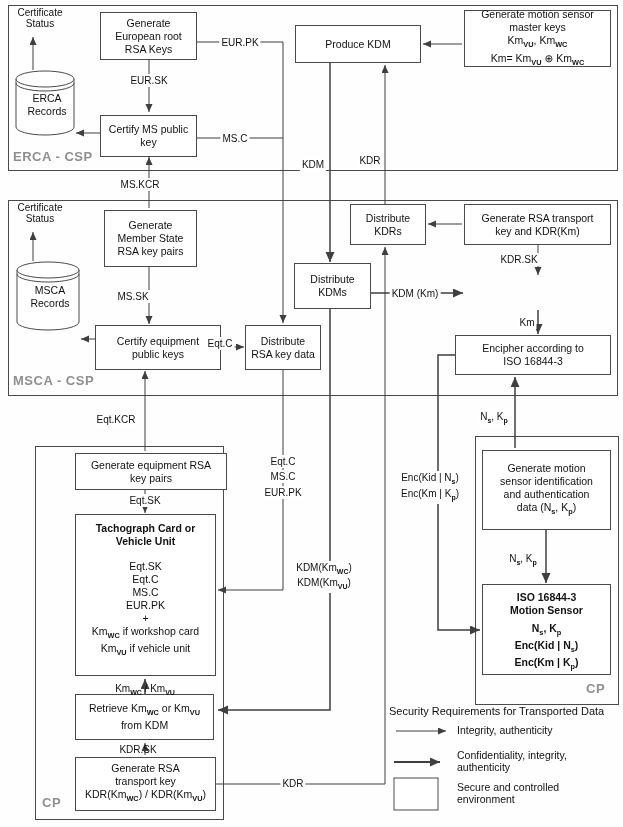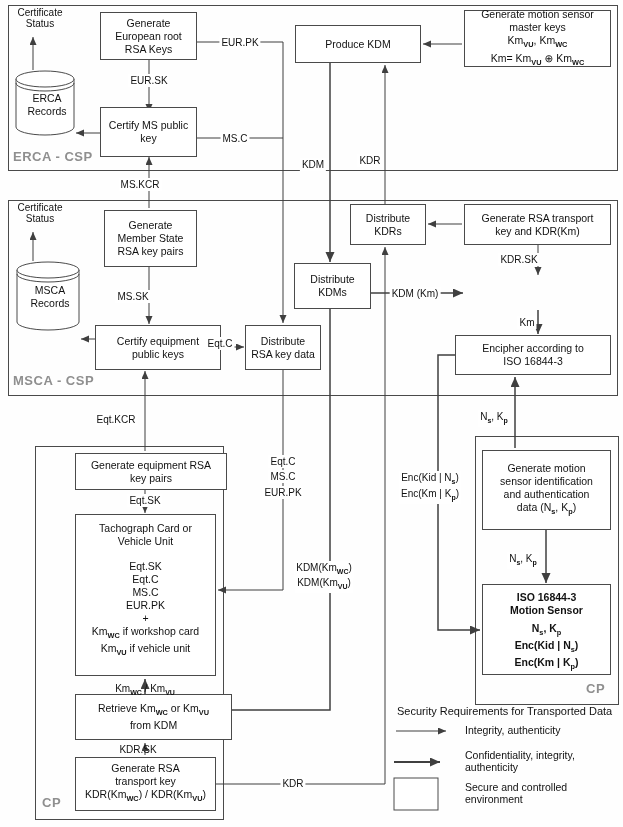--- a/index.html
+++ b/index.html
@@ -5,29 +5,29 @@
   html,body{margin:0;padding:0;background:#fff;}
   #stage{position:relative;width:623px;height:827px;background:#fefefe;
          font-family:"Liberation Sans",sans-serif;color:#111;overflow:hidden;}
   .sec{position:absolute;border:1px solid #4a4a4a;z-index:0;background:transparent;}
   .seclbl{position:absolute;font-weight:bold;font-size:13px;color:#8f8f8f;z-index:1;letter-spacing:.5px;}
   svg.wires{position:absolute;left:0;top:0;z-index:1;}
   .box{position:absolute;background:#fff;border:1px solid #4a4a4a;display:flex;flex-direction:column;
        align-items:center;justify-content:center;text-align:center;font-size:10.5px;line-height:13px;
        z-index:2;padding:1px;box-sizing:border-box;}
   .box.topalign{justify-content:flex-start;padding-top:7px;}
-  .bold{font-weight:normal;}
+  .bold{font-weight:bold;}
   .boldall{font-weight:bold;}
   .gap{height:12px;}
   .lbl{position:absolute;font-size:10px;line-height:11px;background:#fff;padding:1px 2px;
        transform:translateX(-50%);white-space:nowrap;z-index:3;}
   .lbl.nobg{background:transparent;}
   .cyltext{position:absolute;text-align:center;font-size:10.5px;line-height:13px;z-index:2;}
   .ext{position:absolute;text-align:center;font-size:10px;line-height:11px;z-index:2;}
-  .legend{position:absolute;z-index:2;font-size:10.5px;line-height:12px;margin-left:8px;}
+  .legend{position:absolute;z-index:2;font-size:10.5px;line-height:12px;}
   sub{font-size:0.7em;font-weight:bold;}
 </style>
 </head>
 <body>
 
 <div id="stage">
 
   <div class="sec" style="left:8px;top:5px;width:608px;height:164px"></div>
   <div class="sec" style="left:8px;top:200px;width:608px;height:194px"></div>
   <div class="sec" style="left:35px;top:446px;width:187px;height:372px"></div>
@@ -110,21 +110,21 @@
   <div class="cyltext" style="left:17px;top:284px;width:66px">
       <div>MSCA</div>
       <div>Records</div>
     </div>
 
   <div class="box" style="left:100px;top:12px;width:97px;height:48px">
       <div>Generate</div>
       <div>European root</div>
       <div>RSA Keys</div>
     </div>
-  <div class="box" style="left:100px;top:107px;width:97px;height:50px">
+  <div class="box" style="left:100px;top:115px;width:97px;height:42px">
       <div>Certify MS public</div>
       <div>key</div>
     </div>
   <div class="box" style="left:295px;top:25px;width:126px;height:38px">
       <div>Produce KDM</div>
     </div>
   <div class="box" style="left:464px;top:10px;width:147px;height:57px">
       <div>Generate motion sensor</div>
       <div>master keys</div>
       <div>Km<sub>VU</sub>, Km<sub>WC</sub></div>
@@ -174,21 +174,21 @@
         <div>Eqt.SK</div>
         <div>Eqt.C</div>
         <div>MS.C</div>
         <div>EUR.PK</div>
         <div>+</div>
         <div>Km<sub>WC</sub> if workshop card</div>
         <div>Km<sub>VU</sub> if vehicle unit</div>
       </div>
   </div>
 
-  <div class="box" style="left:75px;top:694px;width:157px;height:46px">
+  <div class="box" style="left:75px;top:694px;width:139px;height:46px">
       <div>Retrieve Km<sub>WC</sub> or Km<sub>VU</sub></div>
       <div>from KDM</div>
     </div>
   <div class="box" style="left:75px;top:757px;width:141px;height:54px">
       <div>Generate RSA</div>
       <div>transport key</div>
       <div>KDR(Km<sub>WC</sub>) / KDR(Km<sub>VU</sub>)</div>
     </div>
   <div class="box" style="left:482px;top:450px;width:129px;height:80px">
       <div>Generate motion</div>

